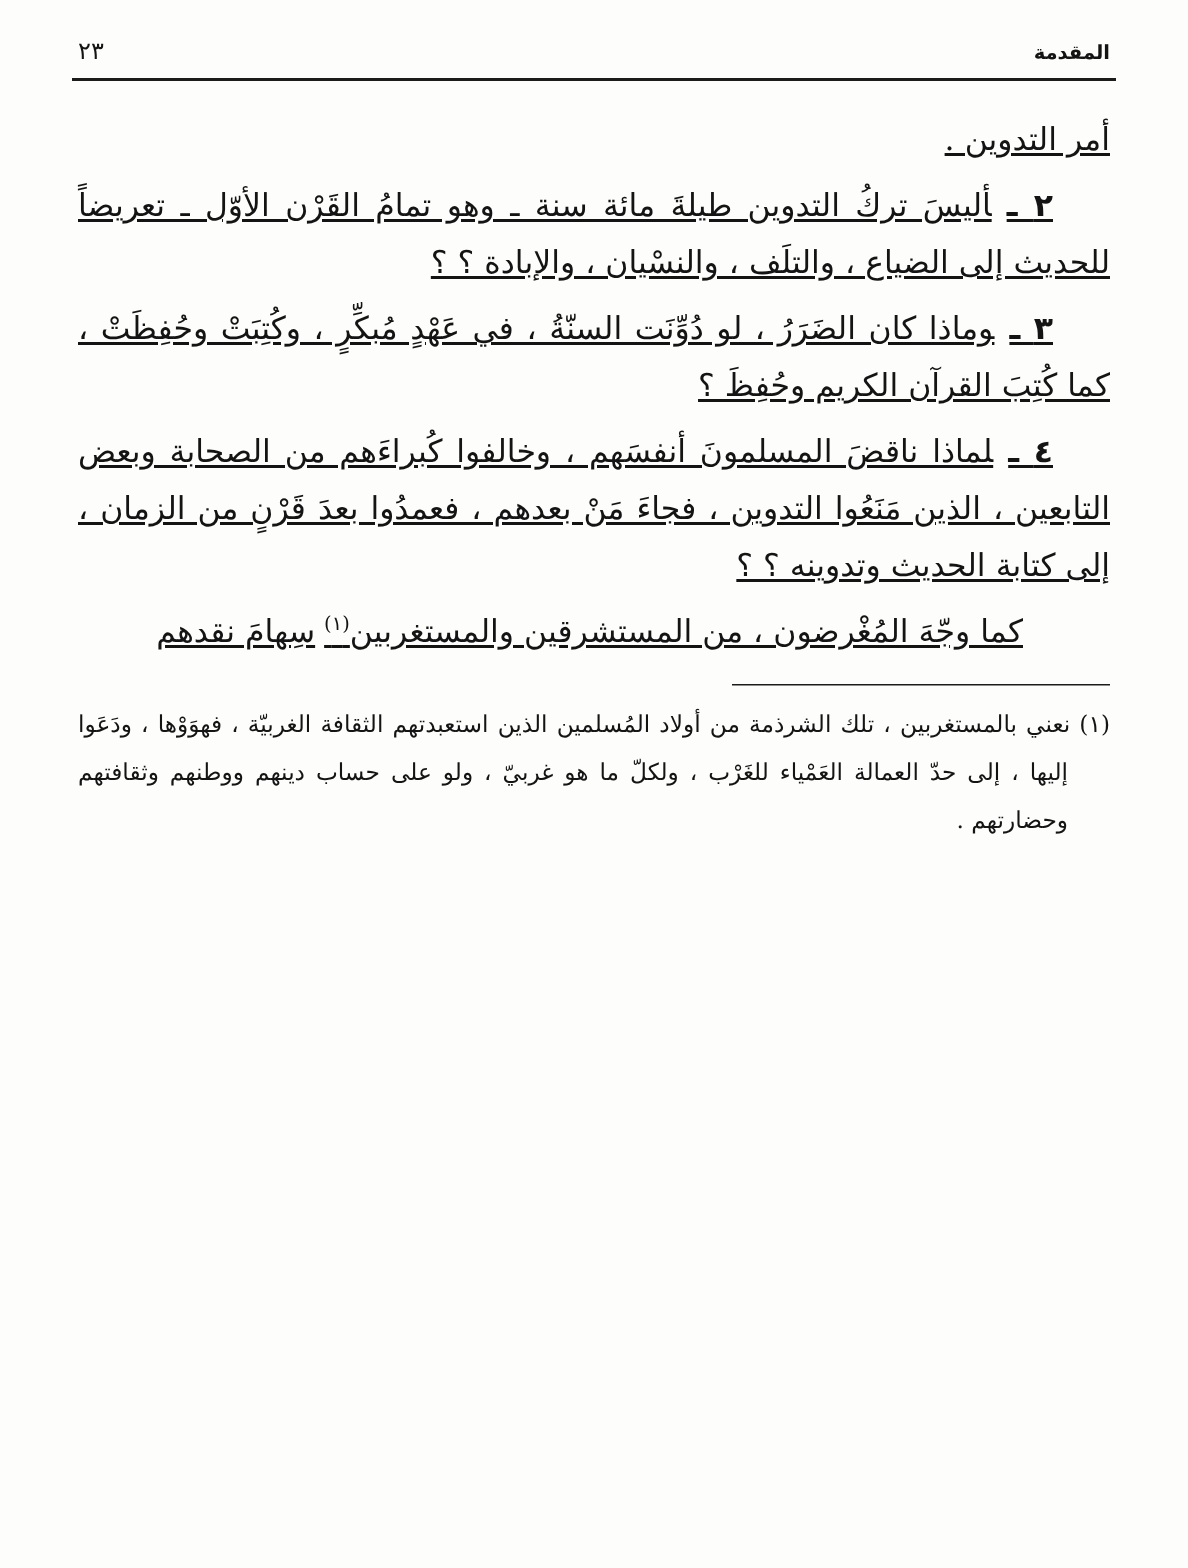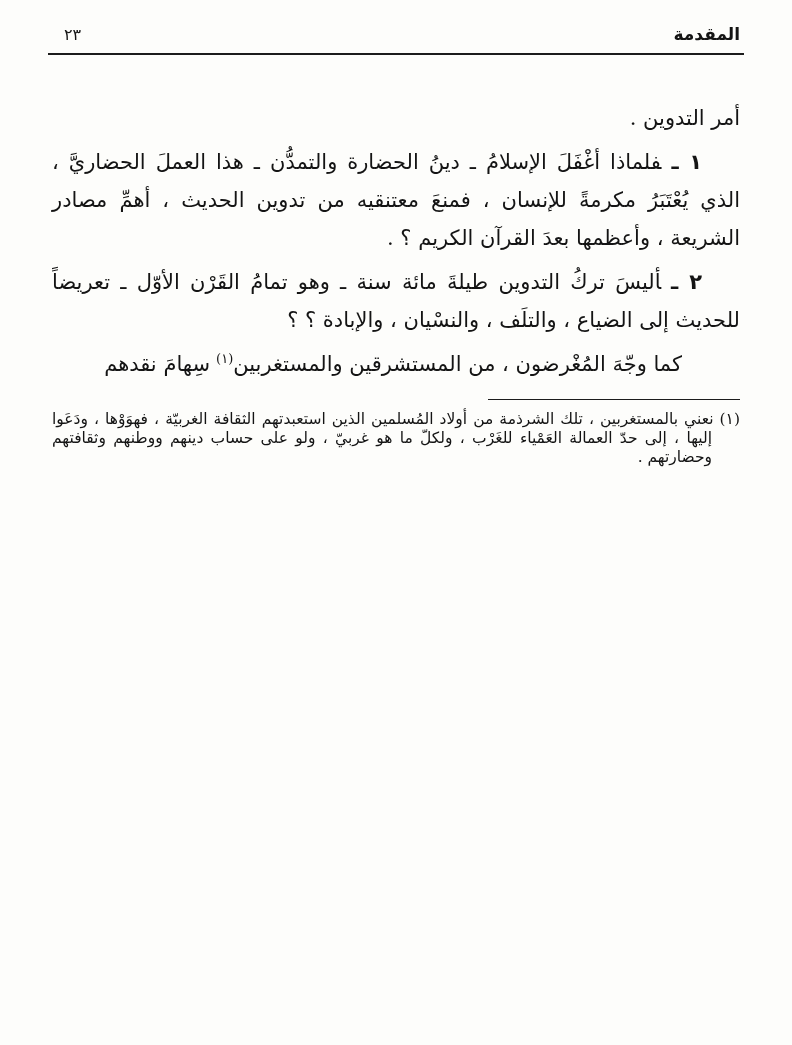--- a/index.html
+++ b/index.html
@@ -18,37 +18,37 @@
     color: #141414;
     overflow: hidden;
   }
   .page-header {
     display: flex;
     justify-content: space-between;
     align-items: flex-end;
     padding: 24px 52px 0 52px;
   }
   .header-title {
-    font-size: 17px;
+    font-size: 13px;
     font-weight: bold;
   }
   .header-page-number {
     font-size: 16px;
-    margin-left: 12px;
   }
   .header-rule {
     border: none;
     border-top: 2px solid #1c1c1c;
     margin: 9px 48px 0 48px;
   }
   .body-text {
-    padding: 44px 52px 0 52px;
+    padding: 20px 52px 0 52px;
     font-size: 21px;
     line-height: 38px;
     text-align: justify;
+    text-decoration: underline;
   }
   .body-text p {
     margin: 0 0 6px 0;
   }
   .indent-sm { text-indent: 38px; }
   .indent-md { text-indent: 58px; }
   .indent-lg { text-indent: 128px; }
   .bold { font-weight: bold; }
   .lead {
     font-weight: bold;
@@ -62,21 +62,21 @@
   }
   .footnote-sep {
     width: 252px;
     border: none;
     border-top: 1.6px solid #1c1c1c;
     margin: 16px 52px 10px auto;
   }
   .footnote {
     padding: 0 52px;
     font-size: 15.5px;
-    line-height: 19px;
+    line-height: 32px;
     text-align: justify;
   }
   .footnote p {
     margin: 0;
     padding-right: 28px;
     text-indent: -28px;
   }
 </style>
 </head>
 <body>
@@ -90,30 +90,33 @@
 
   <hr class="header-rule">
 
   <main class="body-text">
 
     <p>
       <span>أمر التدوين .</span>
     </p>
 
 
-    <p class="indent-sm">
-      <b class="lead">١ ـ</b><span>فلماذا أغْفَلَ الإسلامُ ـ دينُ الحضارة والتمدُّن ـ هذا العملَ الحضاريَّ ، الذي يُعْتَبَرُ مكرمةً للإنسان ، فمنعَ معتنقيه من تدوين الحديث ، أهمِّ مصادر الشريعة ، وأعظمها بعدَ القرآن الكريم ؟ .</span>
-    </p>
 
     <p class="indent-sm">
       <b class="lead">٢ ـ</b><span>أليسَ تركُ التدوين طيلةَ مائة سنة ـ وهو تمامُ القَرْن الأوّل ـ تعريضاً للحديث إلى الضياع ، والتلَف ، والنسْيان ، والإبادة ؟ ؟</span>
     </p>
 
+    <p class="indent-sm">
+      <b class="lead">٣ ـ</b><span>وماذا كان الضَرَرُ ، لو دُوِّنَت السنّةُ ، في عَهْدٍ مُبكِّرٍ ، وكُتِبَتْ وحُفِظَتْ ، كما كُتِبَ القرآن الكريم وحُفِظَ ؟</span>
+    </p>
 
 
+    <p class="indent-sm">
+      <b class="lead">٤ ـ</b><span>لماذا ناقضَ المسلمونَ أنفسَهم ، وخالفوا كُبراءَهم من الصحابة وبعض التابعين ، الذين مَنَعُوا التدوين ، فجاءَ مَنْ بعدهم ، فعمدُوا بعدَ قَرْنٍ من الزمان ، إلى كتابة الحديث وتدوينه ؟ ؟</span>
+    </p>
 
 
     <p class="indent-md">
       <span>كما وجّهَ المُغْرضون ، من المستشرقين والمستغربين</span><sup class="fn-ref">(١)</sup><span>سِهامَ نقدهم</span>
     </p>
 
   </main>
 
   <hr class="footnote-sep">
 

